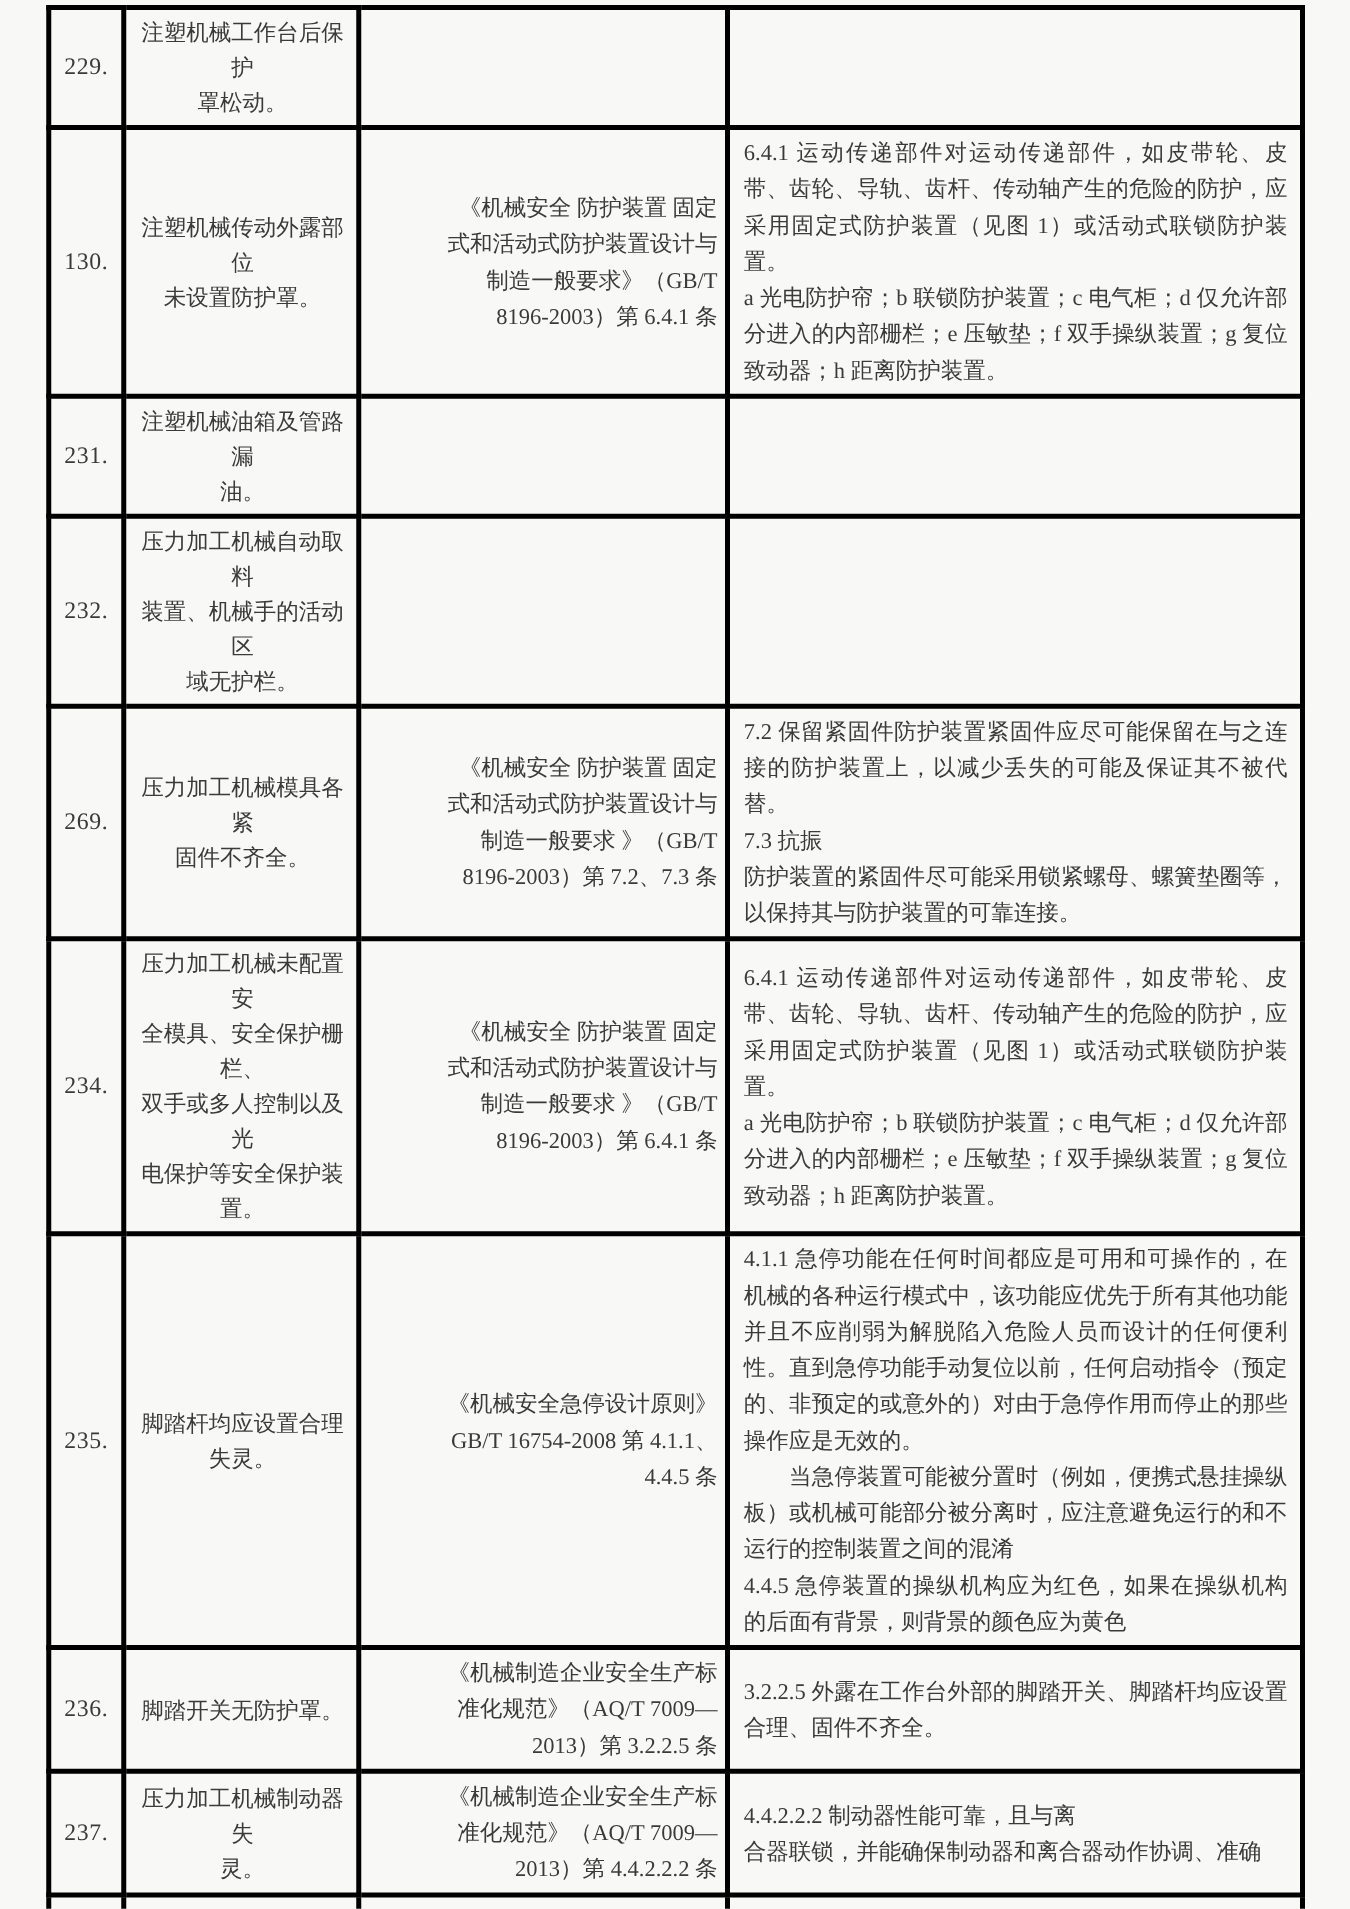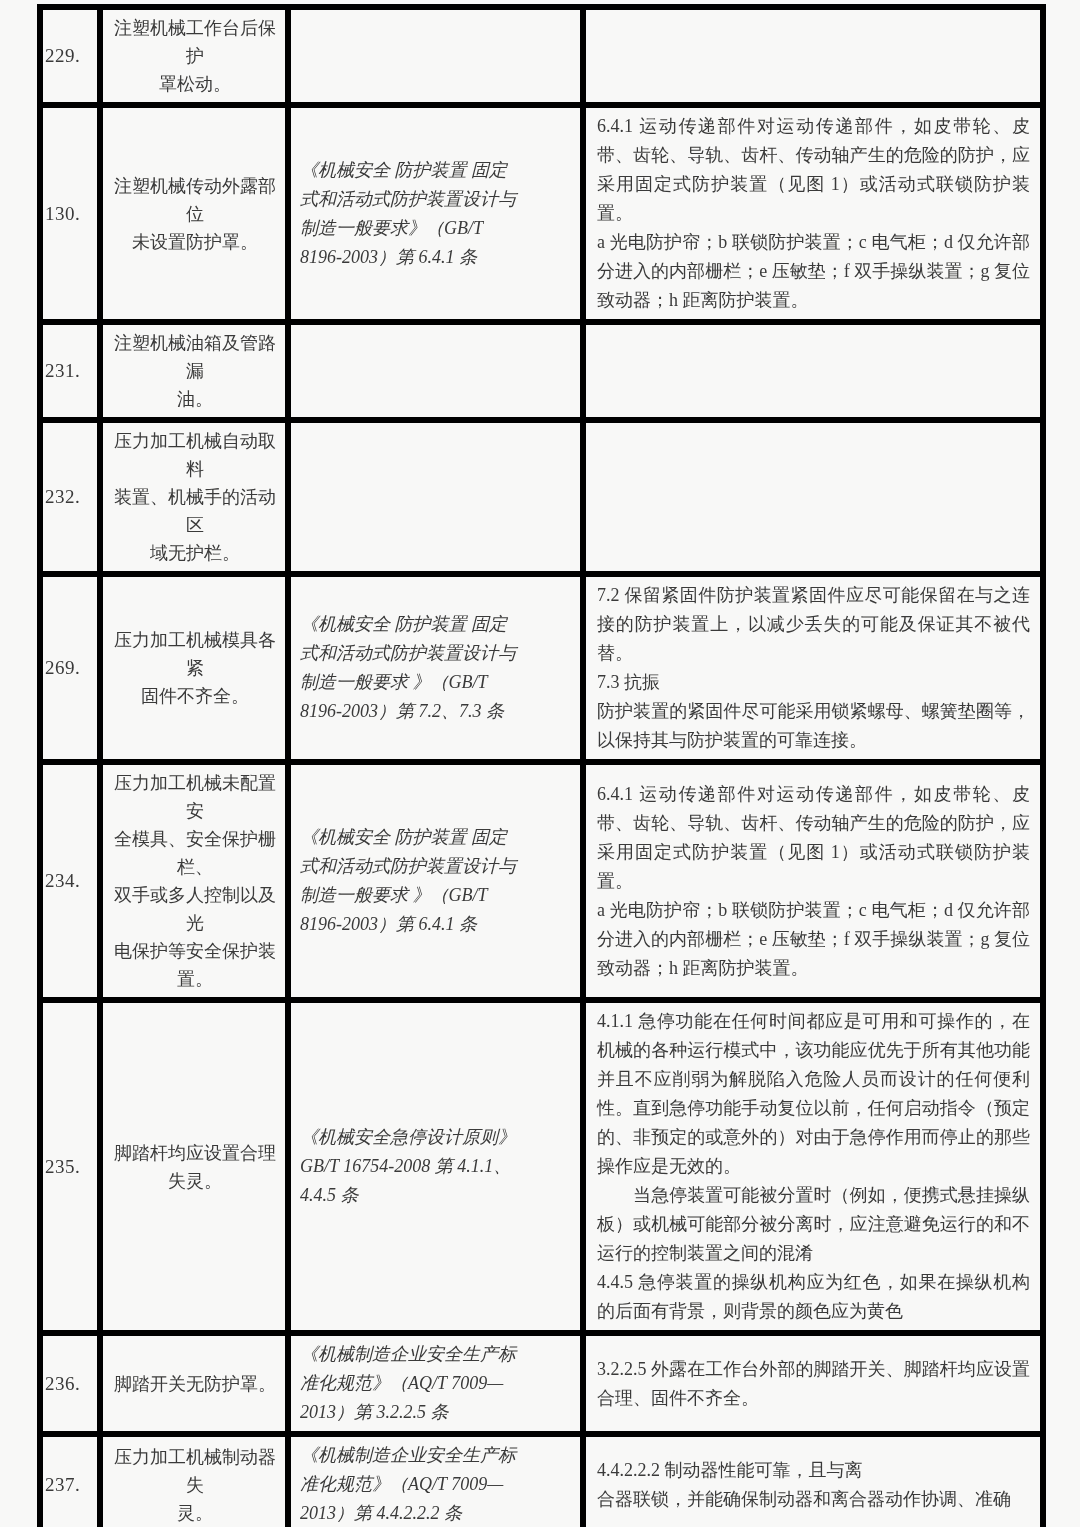--- a/index.html
+++ b/index.html
@@ -24,45 +24,44 @@
     width: 1003px;
     border-collapse: collapse;
     table-layout: fixed;
     background: transparent;
   }
   table.doc-table col.c-num { width: 60px; }
   table.doc-table col.c-issue { width: 188px; }
   table.doc-table col.c-std { width: 295px; }
   table.doc-table col.c-req { width: 460px; }
   table.doc-table td {
-    border: 6px solid #000000;
+    border: 4px solid #000000;
     vertical-align: middle;
     overflow: hidden;
   }
   td.num {
-    text-align: left;
+    text-align: center;
     font-size: 19px;
     letter-spacing: 0.5px;
     padding: 0 2px;
   }
   td.issue {
     font-size: 18px;
     line-height: 28px;
     padding: 4px 8px 4px 10px;
     white-space: pre-line;
     text-align: center;
   }
   td.issue.center { text-align: center; }
   td.std {
     font-size: 18px;
     line-height: 29px;
     padding: 4px 6px 4px 9px;
     white-space: pre-line;
-    text-align: left;
-    font-style: italic;
+    text-align: right;
   }
   td.req {
     font-size: 18px;
     line-height: 29px;
     padding: 4px 10px 4px 11px;
     white-space: pre-line;
     text-align: justify;
   }
   
   tr.r229 { height: 53px; }

